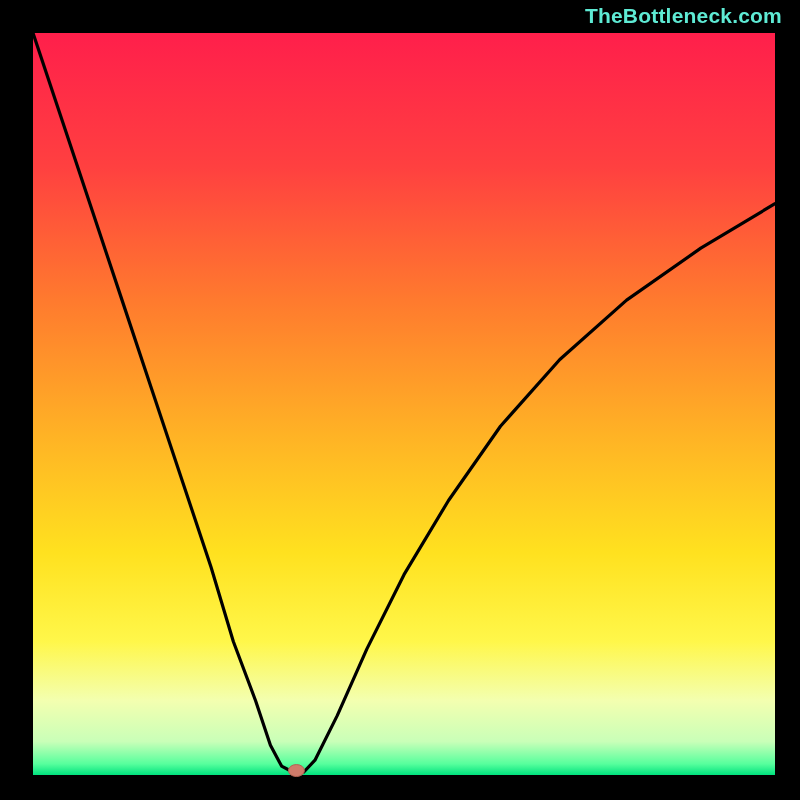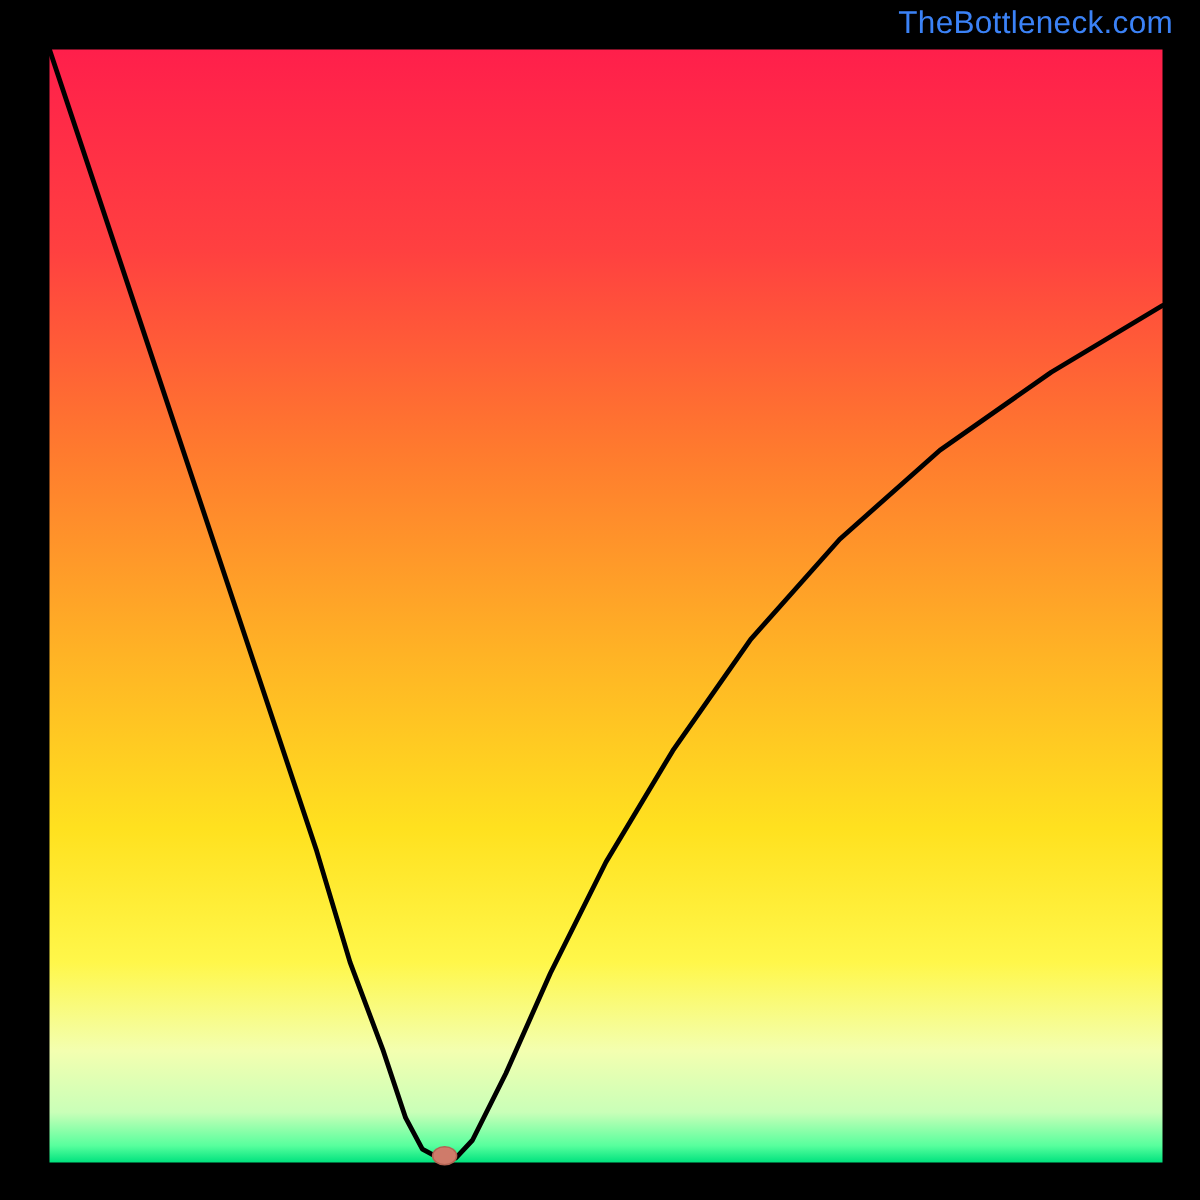--- a/index.html
+++ b/index.html
@@ -14,23 +14,23 @@
   .frame {
     position: relative;
     width: 800px;
     height: 800px;
     background: #000000;
   }
   .watermark {
     position: absolute;
     top: 4px;
     right: 18px;
-    color: #3b82f6;
+    color: #5eead4;
     font-size: 21px;
-    font-weight: 400;
+    font-weight: 700;
     letter-spacing: 0.2px;
     user-select: none;
   }
   svg {
     position: absolute;
     top: 0;
     left: 0;
   }
 </style>
 </head>

